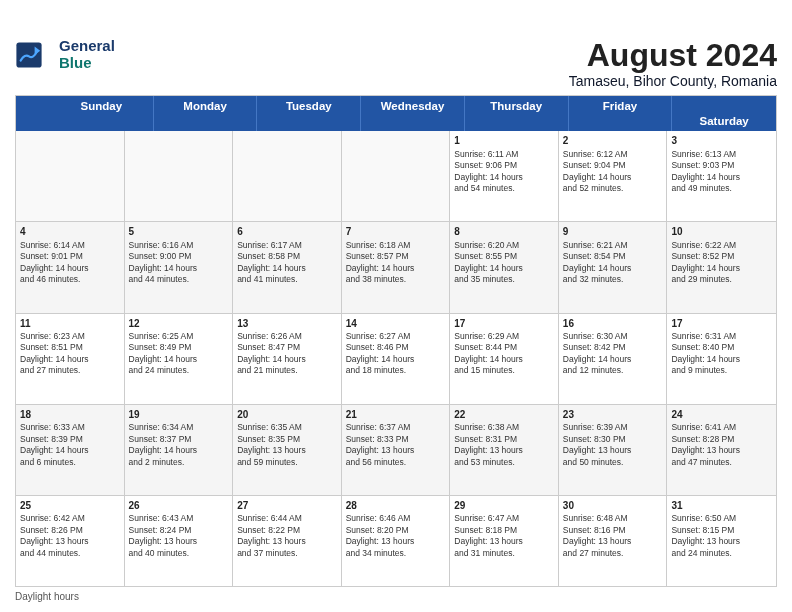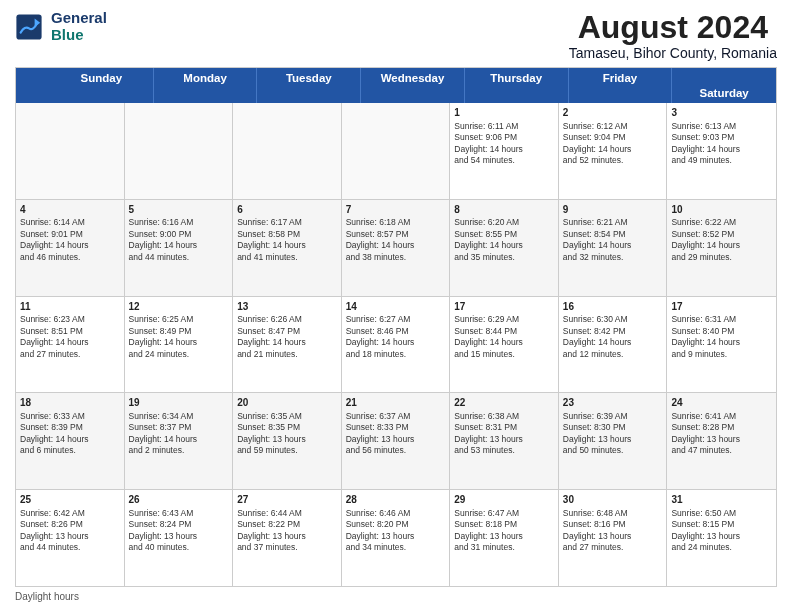--- a/index.html
+++ b/index.html
@@ -19,28 +19,30 @@
     }
     .header-area {
       display: flex;
       justify-content: space-between;
       align-items: flex-start;
       margin-bottom: 6px;
     }
     .logo {
       display: flex;
       align-items: center;
-      gap: 8px;
+      gap: 16px;
+      margin-top: 28px;
     }
     .logo-icon {
       width: 28px;
       height: 28px;
     }
     .title-area {
-      text-align: center;
+      text-align: right;
+      margin-top: 28px;
     }
     .month-title {
       font-size: 32px;
       font-weight: bold;
       color: #222;
       line-height: 1.1;
     }
     .location-title {
       font-size: 14px;
       color: #0f172a;

